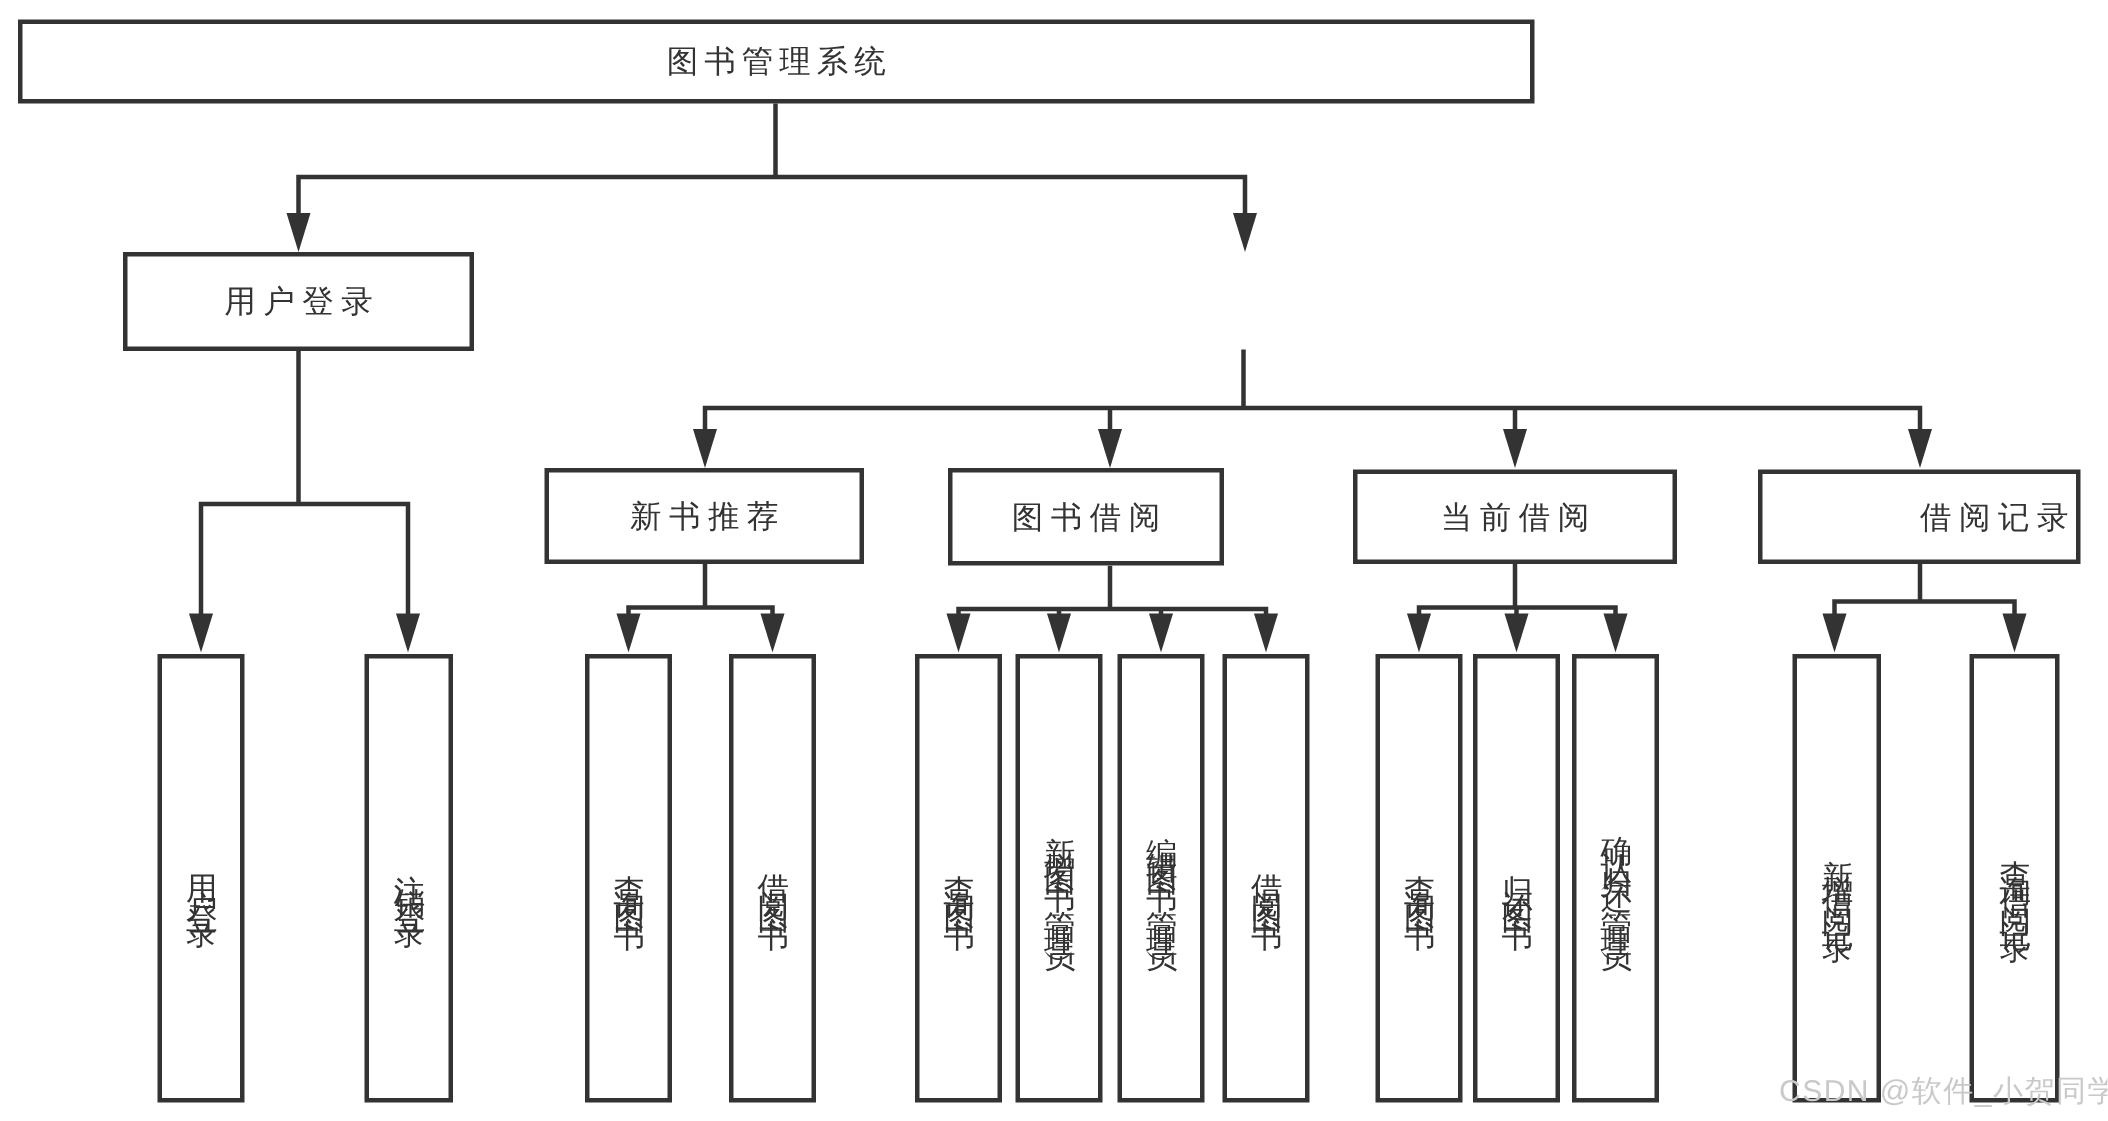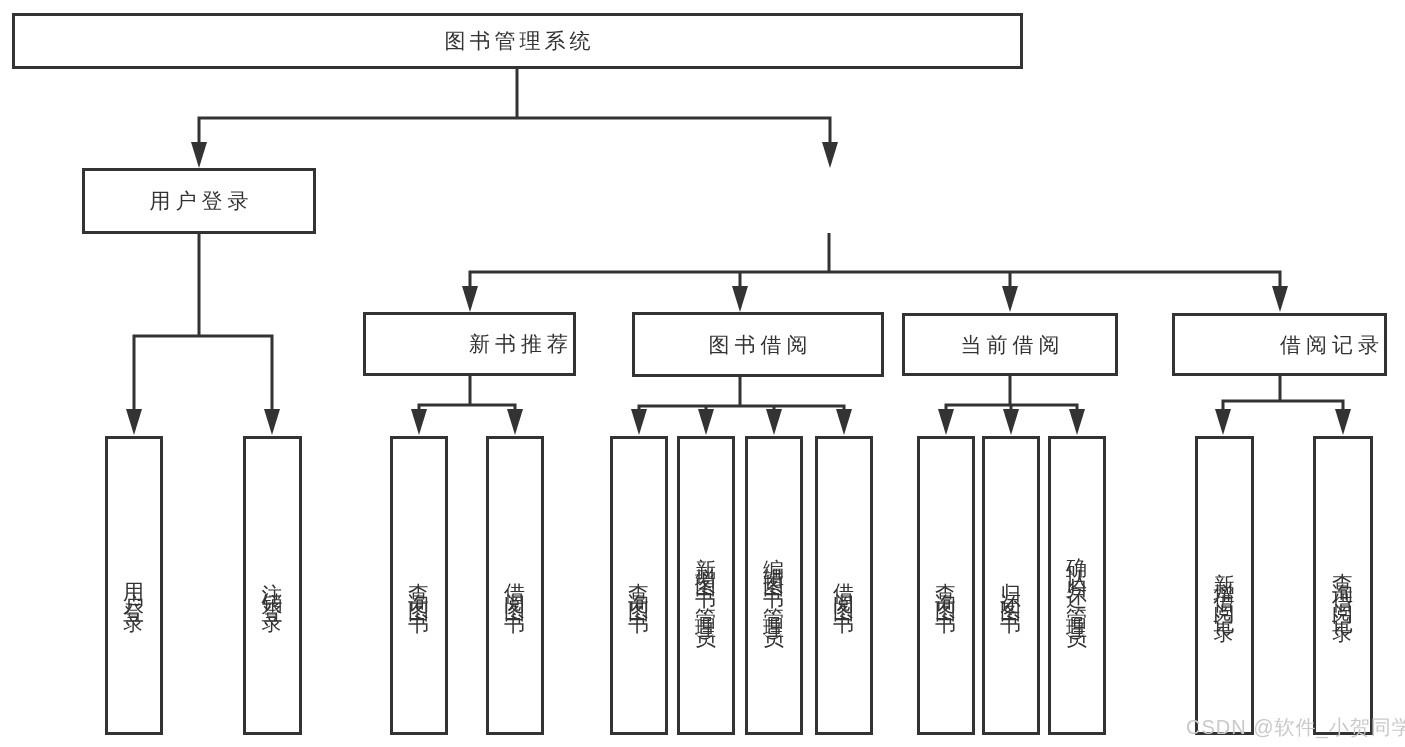--- a/index.html
+++ b/index.html
@@ -92,24 +92,24 @@
   </svg>
 
   <div class="node root" style="left:12px; top:13px; width:1011px; height:56px;">
     <span>图书管理系统</span>
   </div>
 
   <div class="node" style="left:82px; top:168px; width:234px; height:66px;">
     <span>用户登录</span>
   </div>
 
-  <div class="node" style="left:363px; top:312px; width:213px; height:64px;justify-content:flex-end;">
+  <div class="node" style="left:363px; top:312px; width:213px; height:64px;">
     <span>新书推荐</span>
   </div>
-  <div class="node" style="left:632px; top:312px; width:252px; height:65px;">
+  <div class="node" style="left:632px; top:312px; width:184px; height:65px;">
     <span>图书借阅</span>
   </div>
   <div class="node" style="left:902px; top:313px; width:216px; height:63px;">
     <span>当前借阅</span>
   </div>
   <div class="node" style="left:1172px; top:313px; width:215px; height:63px;justify-content:flex-end;">
     <span>借阅记录</span>
   </div>
 
   <div class="node leaf" style="left:105px; top:436px; width:58px; height:299px;">

